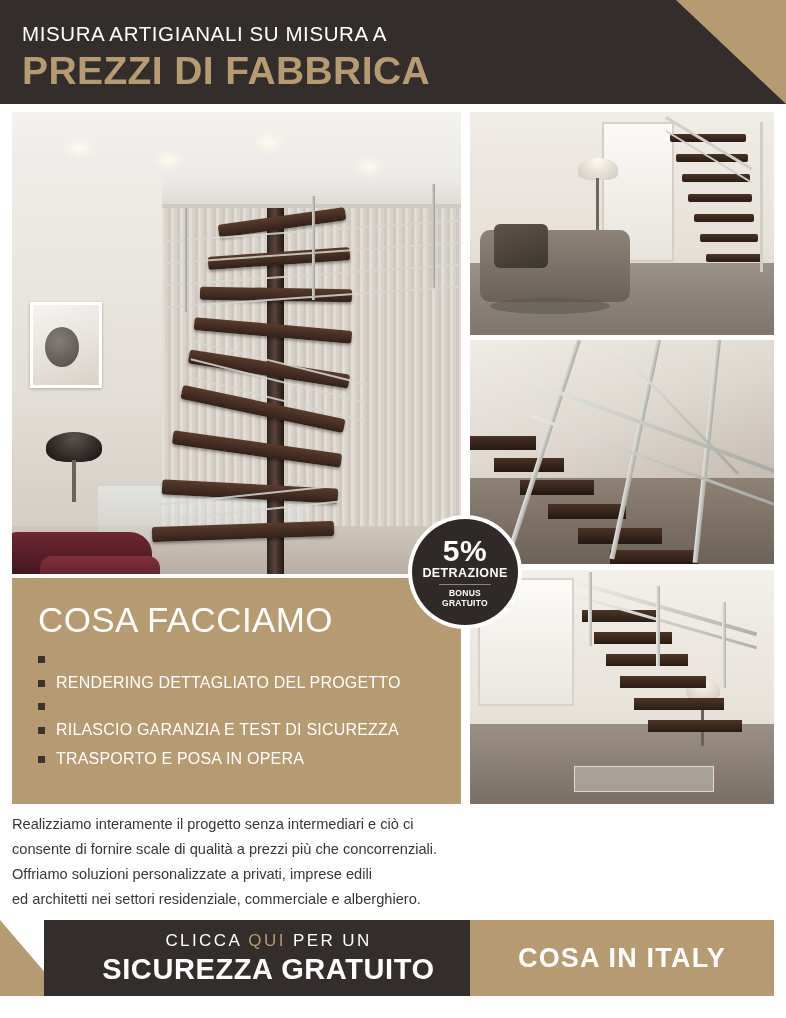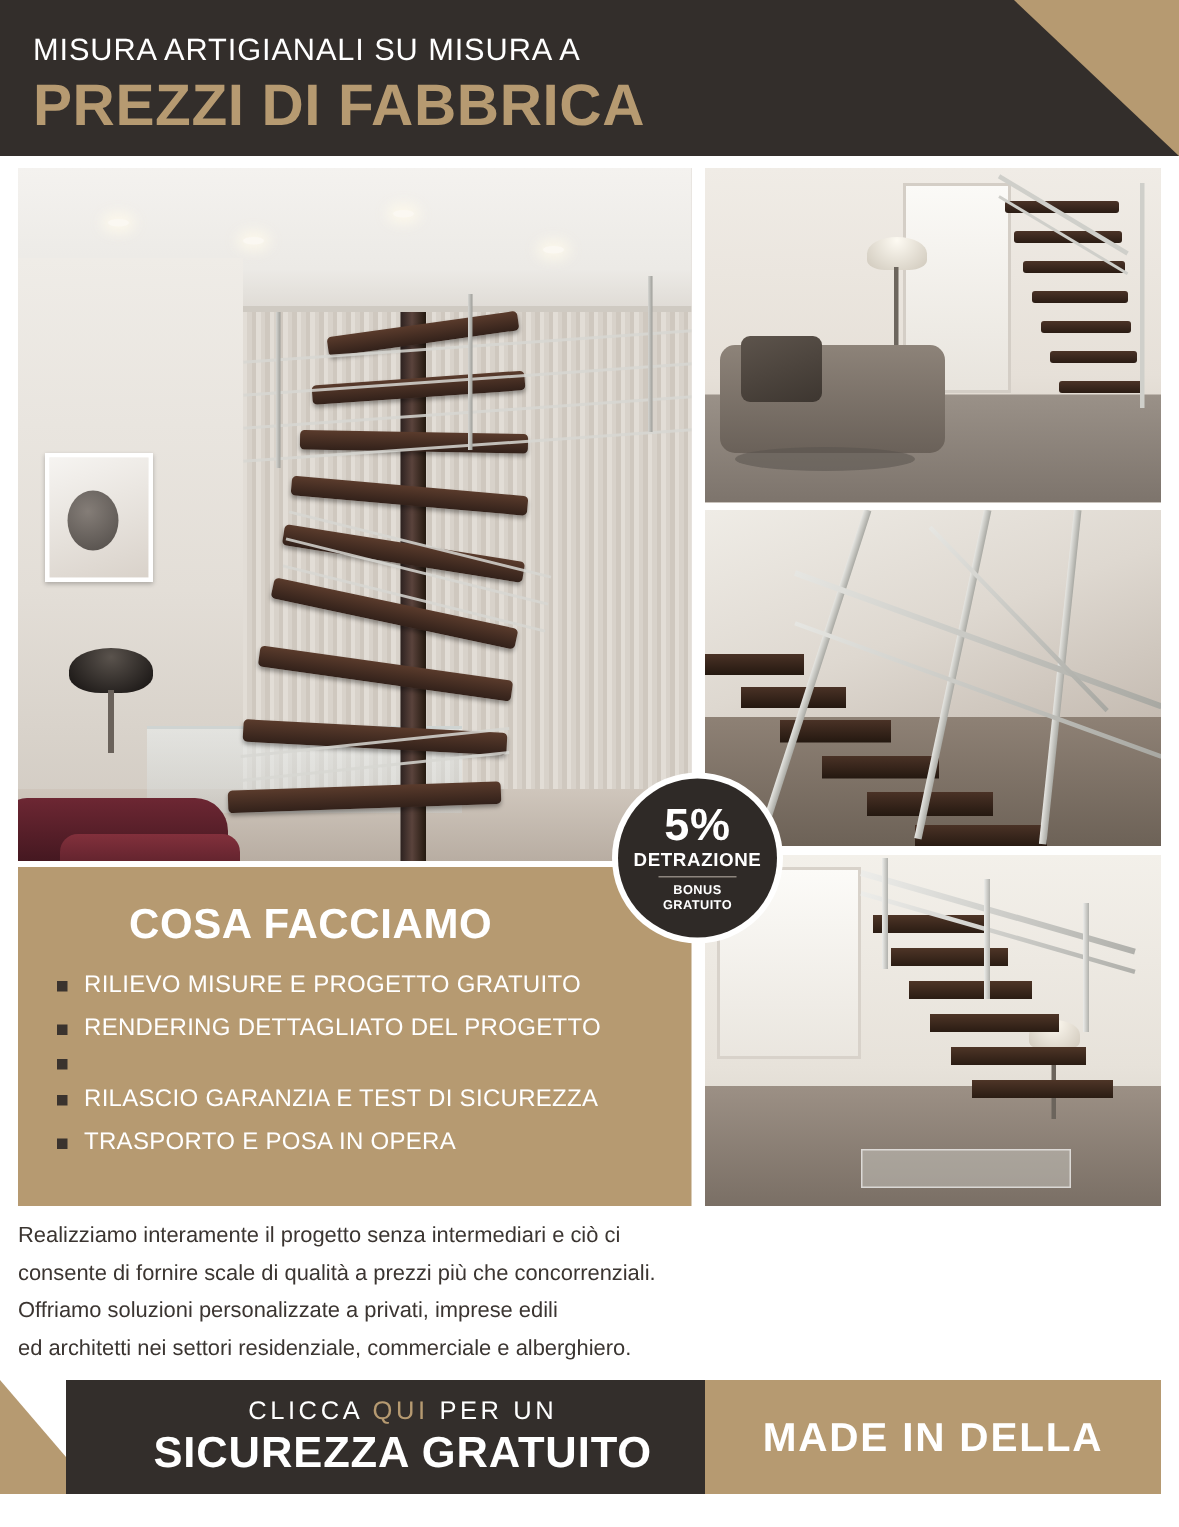--- a/index.html
+++ b/index.html
@@ -224,25 +224,24 @@
   
   .panel {
     position: absolute;
     left: 12px; top: 578px;
     width: 449px; height: 226px;
     background: #b69a71;
     color: #ffffff;
     padding: 22px 20px 0 26px;
   }
   .panel-title {
-    font-size: 28px;
-    font-weight: 700;
+    font-size: 35px;
+    font-weight: 400;
     letter-spacing: .4px;
     margin-bottom: 16px;
-    margin-left: 48px;
   }
   .panel ul { list-style: none; }
   .panel li {
     display: flex; align-items: center;
     font-size: 16px;
     letter-spacing: .2px;
     margin-bottom: 11px;
   }
   .bullet {
     display: inline-block;
@@ -416,21 +415,20 @@
     <div class="badge-sep"></div>
     <div class="badge-sub">BONUS</div>
     <div class="badge-sub">GRATUITO</div>
   </div>
 
   <div class="panel">
     <div class="panel-title">COSA FACCIAMO</div>
     <ul>
       <li>
         <span class="bullet"></span>
-        <span>RILIEVO MISURE E PROGETTO GRATUITO</span>
       </li>
       <li>
         <span class="bullet"></span>
         <span>RENDERING DETTAGLIATO DEL PROGETTO</span>
       </li>
       <li>
         <span class="bullet"></span>
       </li>
       <li>
         <span class="bullet"></span>
@@ -454,18 +452,18 @@
     <div class="footer-corner"></div>
     <div class="cta">
       <div class="cta-small">
         <span>CLICCA</span>
         <span class="hl">QUI</span>
         <span>PER UN</span>
       </div>
       <div class="cta-big">SICUREZZA GRATUITO</div>
     </div>
     <div class="made">
-      <span>MADE IN DELLA</span>
+      <span>COSA IN ITALY</span>
     </div>
     <div class="footer-base"></div>
   </div>
 
 </div>
 
 </body></html>

